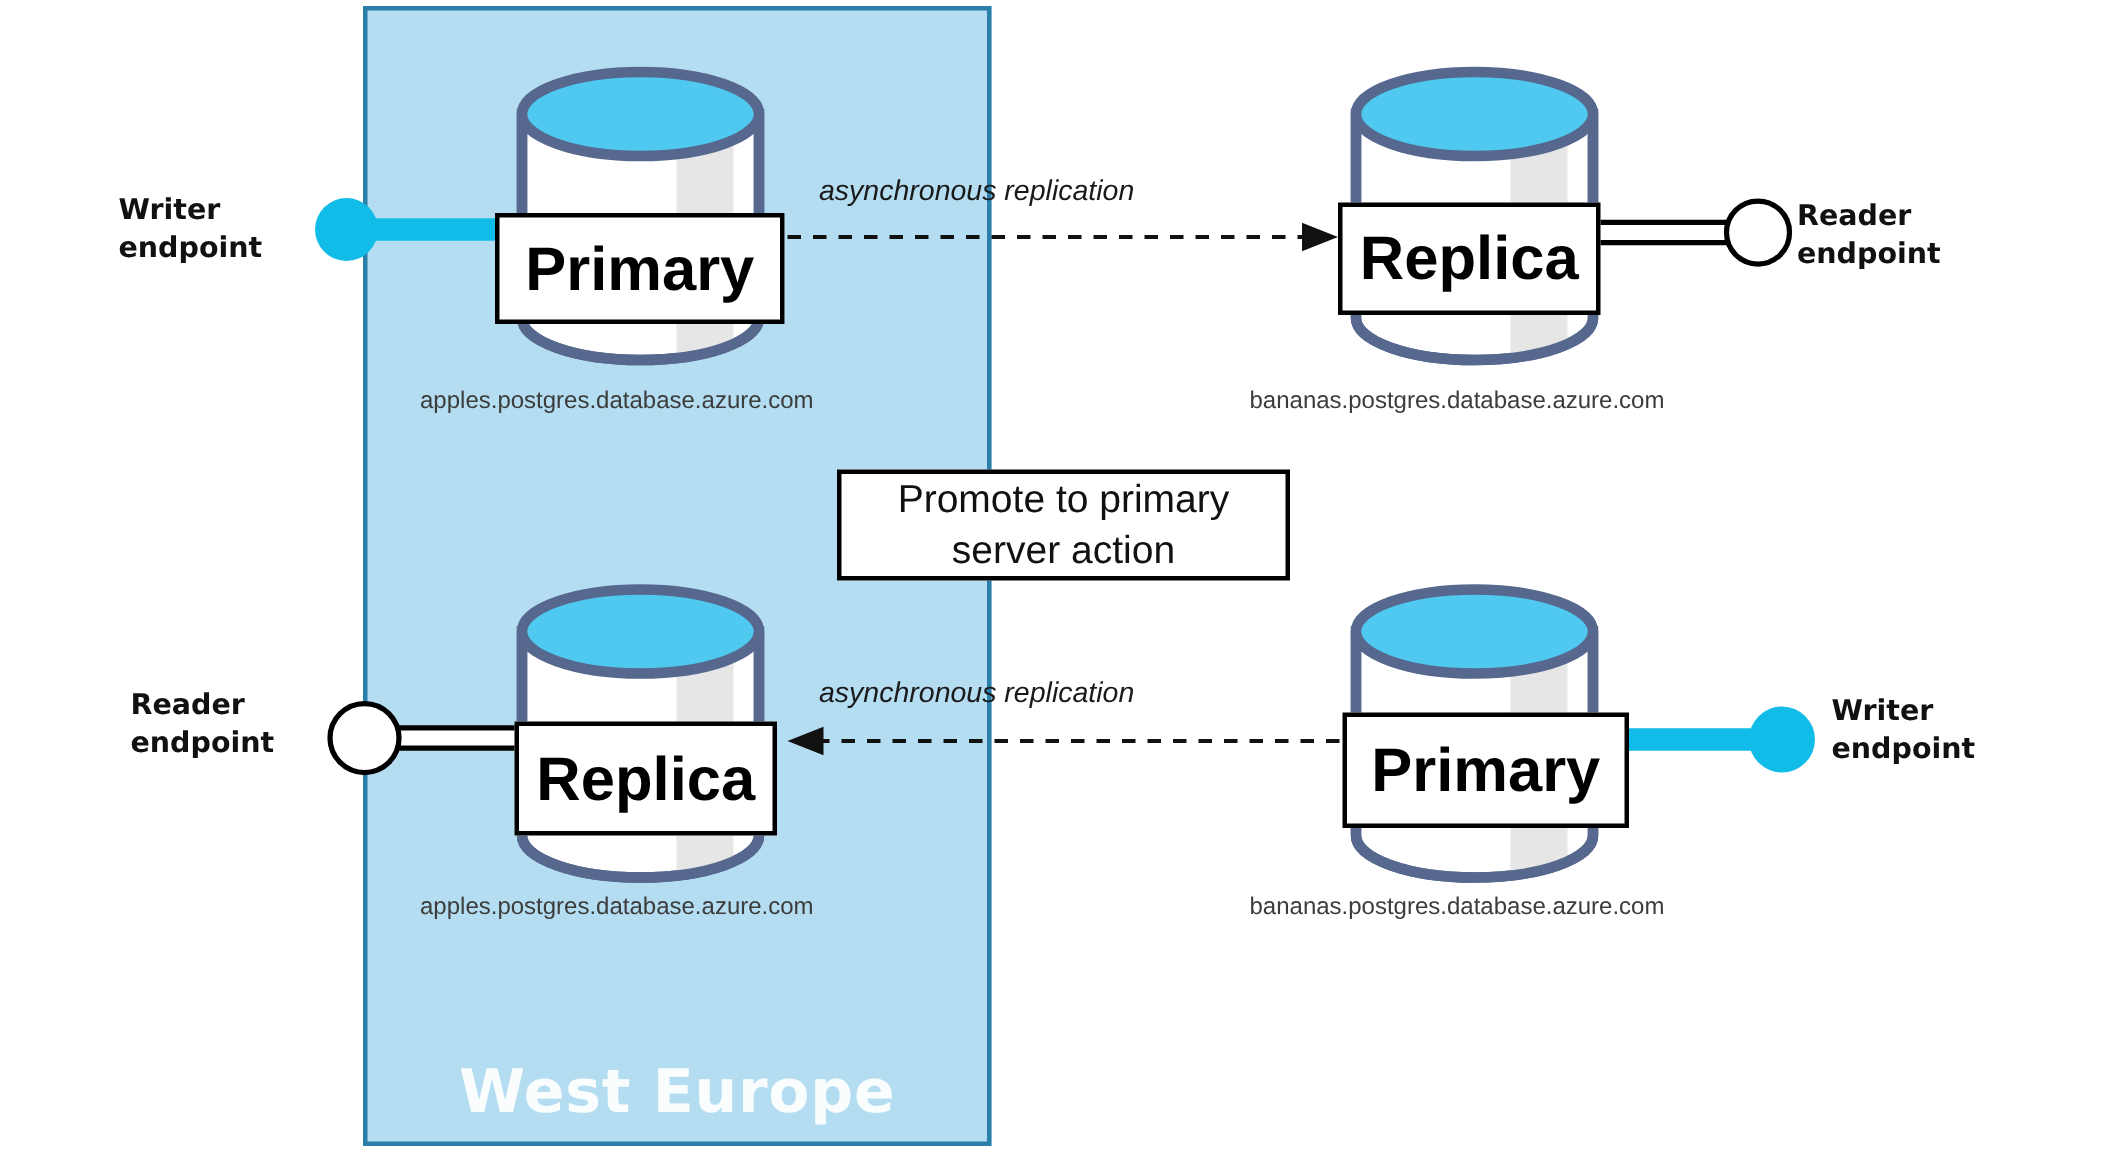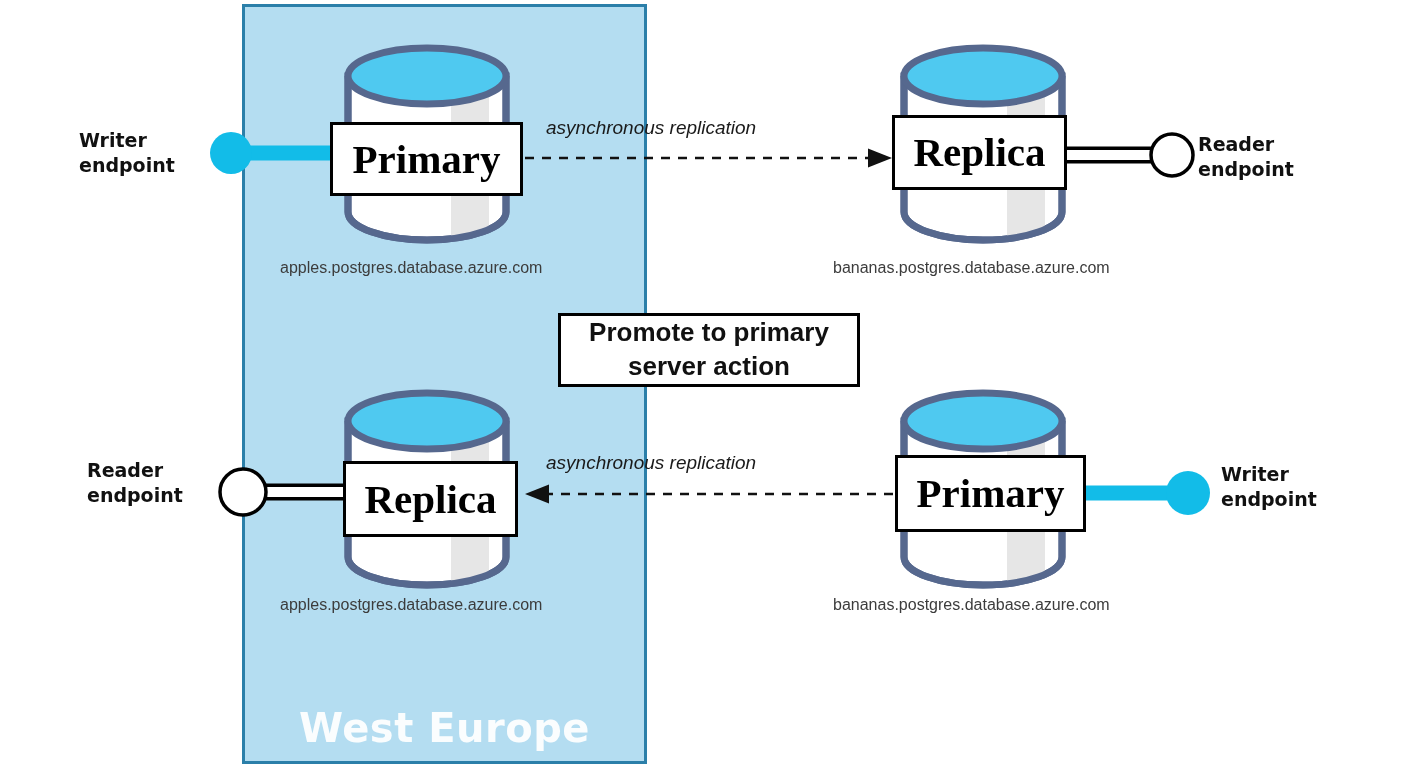--- a/index.html
+++ b/index.html
@@ -1,52 +1,52 @@
 <!DOCTYPE html>
 <html><head>
 <meta charset="utf-8">
 <style>
   html,body{margin:0;padding:0;background:#fff;}
   .canvas{
     position:relative;width:1414px;height:768px;background:#ffffff;
     font-family:"Liberation Sans",sans-serif;overflow:hidden;
   }
   .region{position:absolute;top:4px;width:399px;height:754px;border:3px solid;}
-  .region.west{left:242px;background:#b4ddf1;border-color:#2b7fa9;}
+  .region.west{left:242px;background:#b4ddf1;border-color:#2b7fa9;padding-left:14px;}
   .region.north{left:777px;background:#b9c4ce;border-color:#46637e;}
   .region-label{
     position:absolute;bottom:10px;left:0;width:100%;text-align:center;
     font-family:"DejaVu Sans",sans-serif;font-weight:bold;font-size:40px;
     color:rgba(255,255,255,0.93);letter-spacing:0.5px;
   }
   .overlay{position:absolute;left:0;top:0;z-index:2;}
   .node-label{
     position:absolute;z-index:3;background:#ffffff;border:3px solid #000;
     display:flex;align-items:center;justify-content:center;box-sizing:border-box;
-    font-family:Liberation Serif, serif;font-weight:bold;font-size:41px;color:#000;
-    line-height:1;white-space:nowrap;
+    font-family:Liberation Sans, sans-serif;font-weight:bold;font-size:41px;color:#000;
+    line-height:1;white-space:nowrap;margin-top:20px;
   }
   .hostname{
     position:absolute;z-index:3;width:310px;
     font-size:16px;color:#3c3c3c;
   }
   .async-label{
     position:absolute;z-index:3;width:320px;
     font-style:italic;font-size:19px;color:#1a1a1a;
   }
   .endpoint-label{
     position:absolute;z-index:3;width:120px;
     font-family:"DejaVu Sans",sans-serif;font-weight:bold;font-size:19px;
     color:#111;line-height:1.3;
   }
   .action-box{
     position:absolute;z-index:4;left:558px;top:313px;width:302px;height:74px;
     box-sizing:border-box;background:#ffffff;border:3px solid #000;
     display:flex;align-items:center;justify-content:center;text-align:center;
-    font-weight:bold;font-size:26px;color:#111;line-height:1.3;padding:0 12px;
+    font-weight:normal;font-size:26px;color:#111;line-height:1.3;padding:0 12px;
   }
 </style>
 </head>
 <body>
 
 <div class="canvas">
 
   <div class="region west">
     <div class="region-label">West Europe</div>
   </div>

